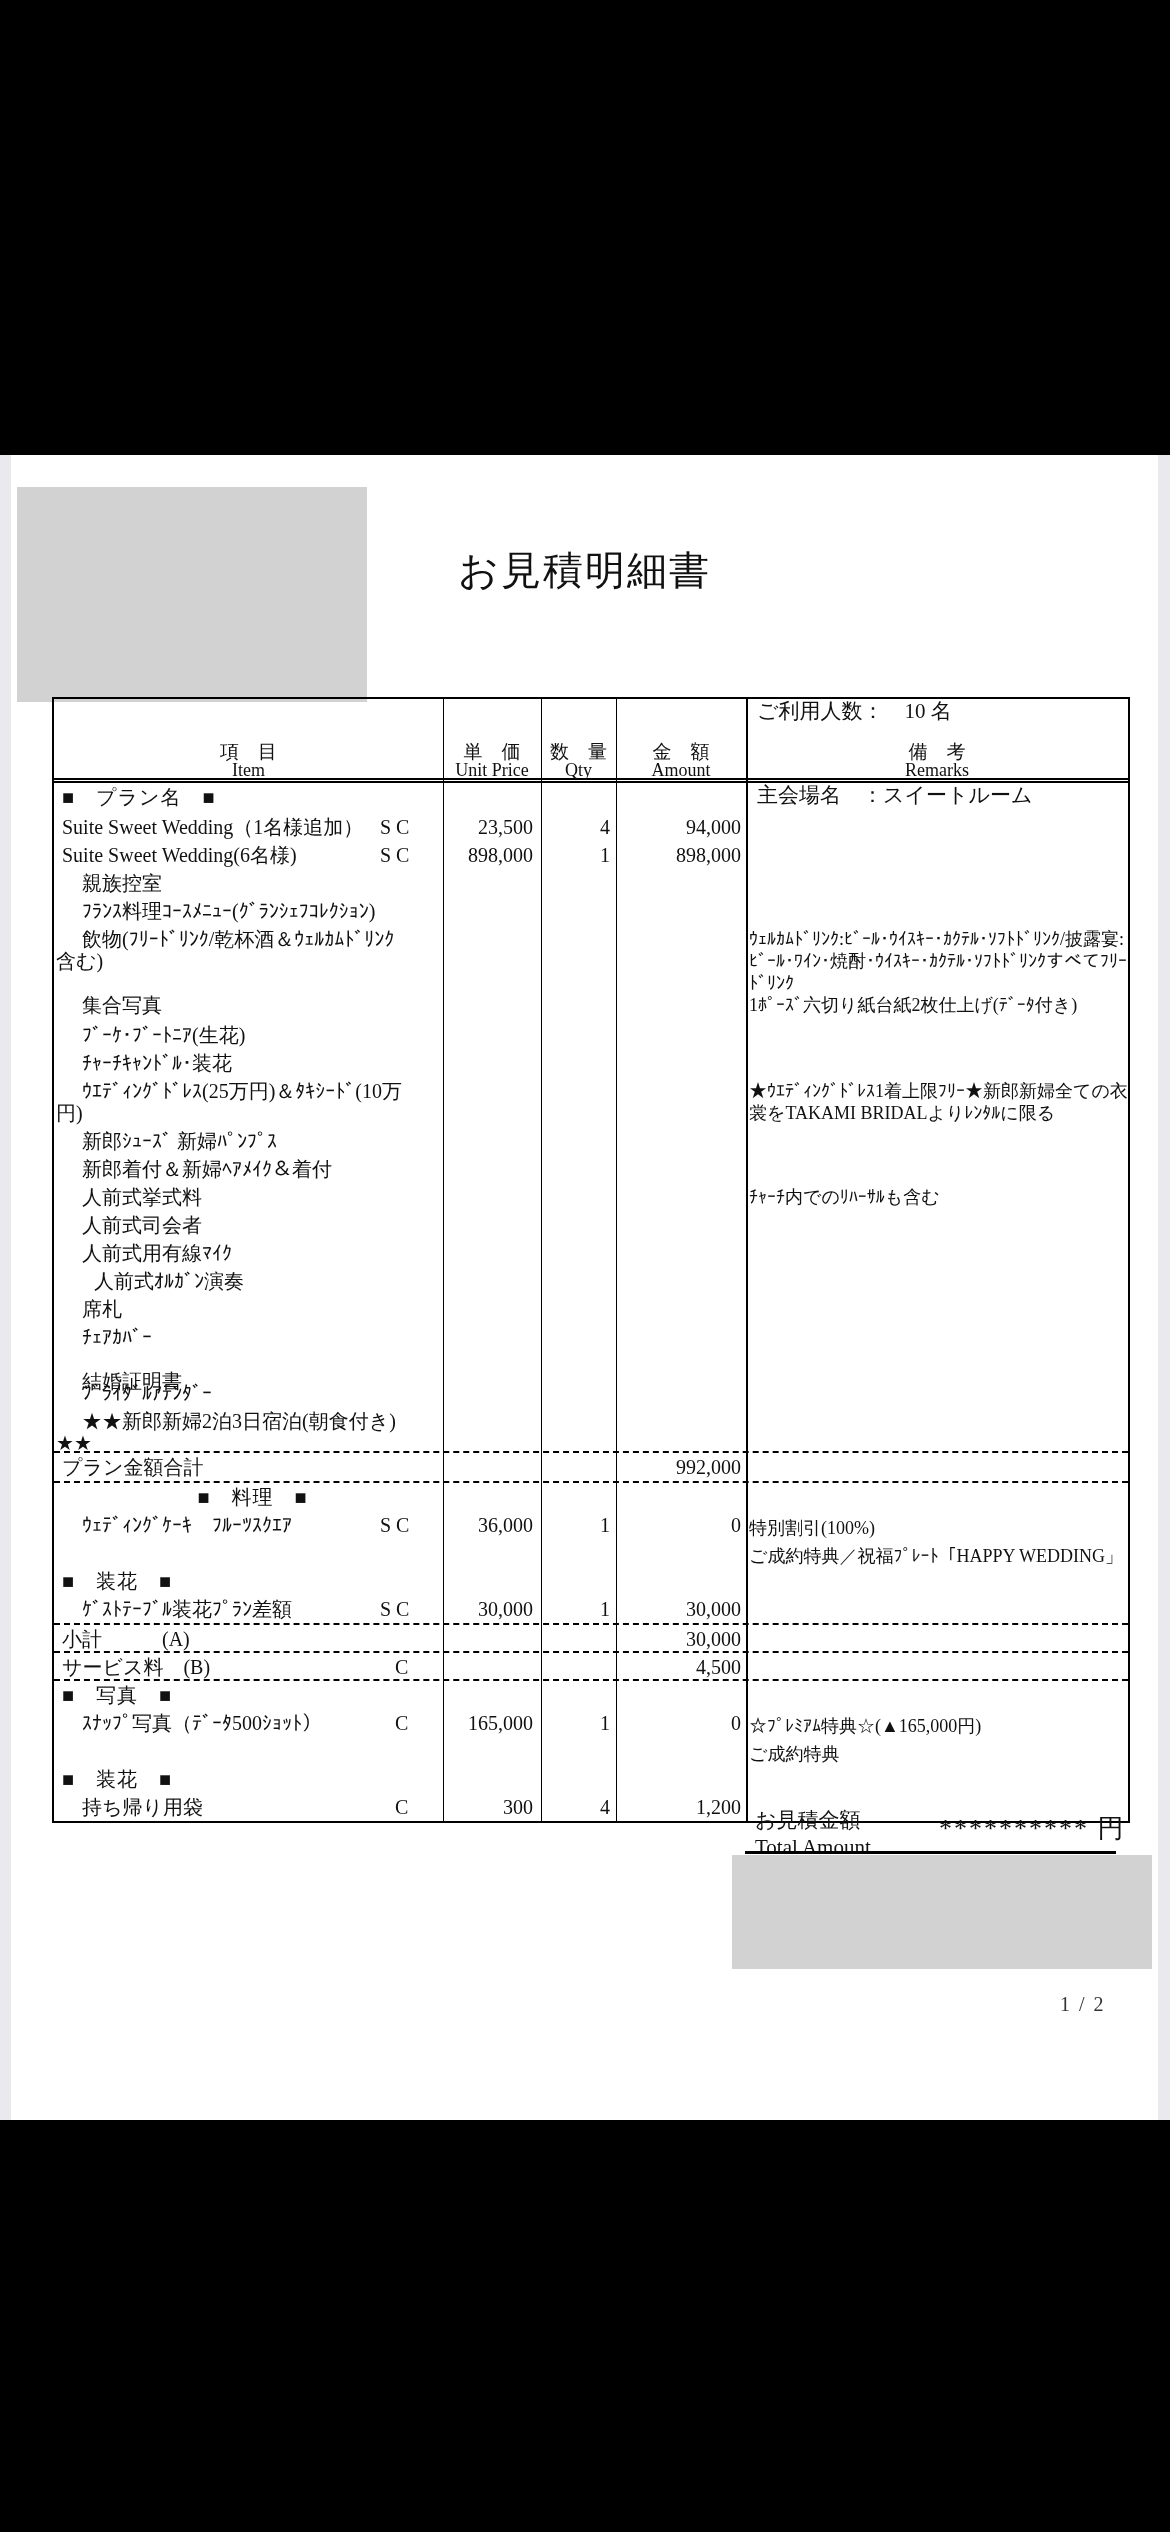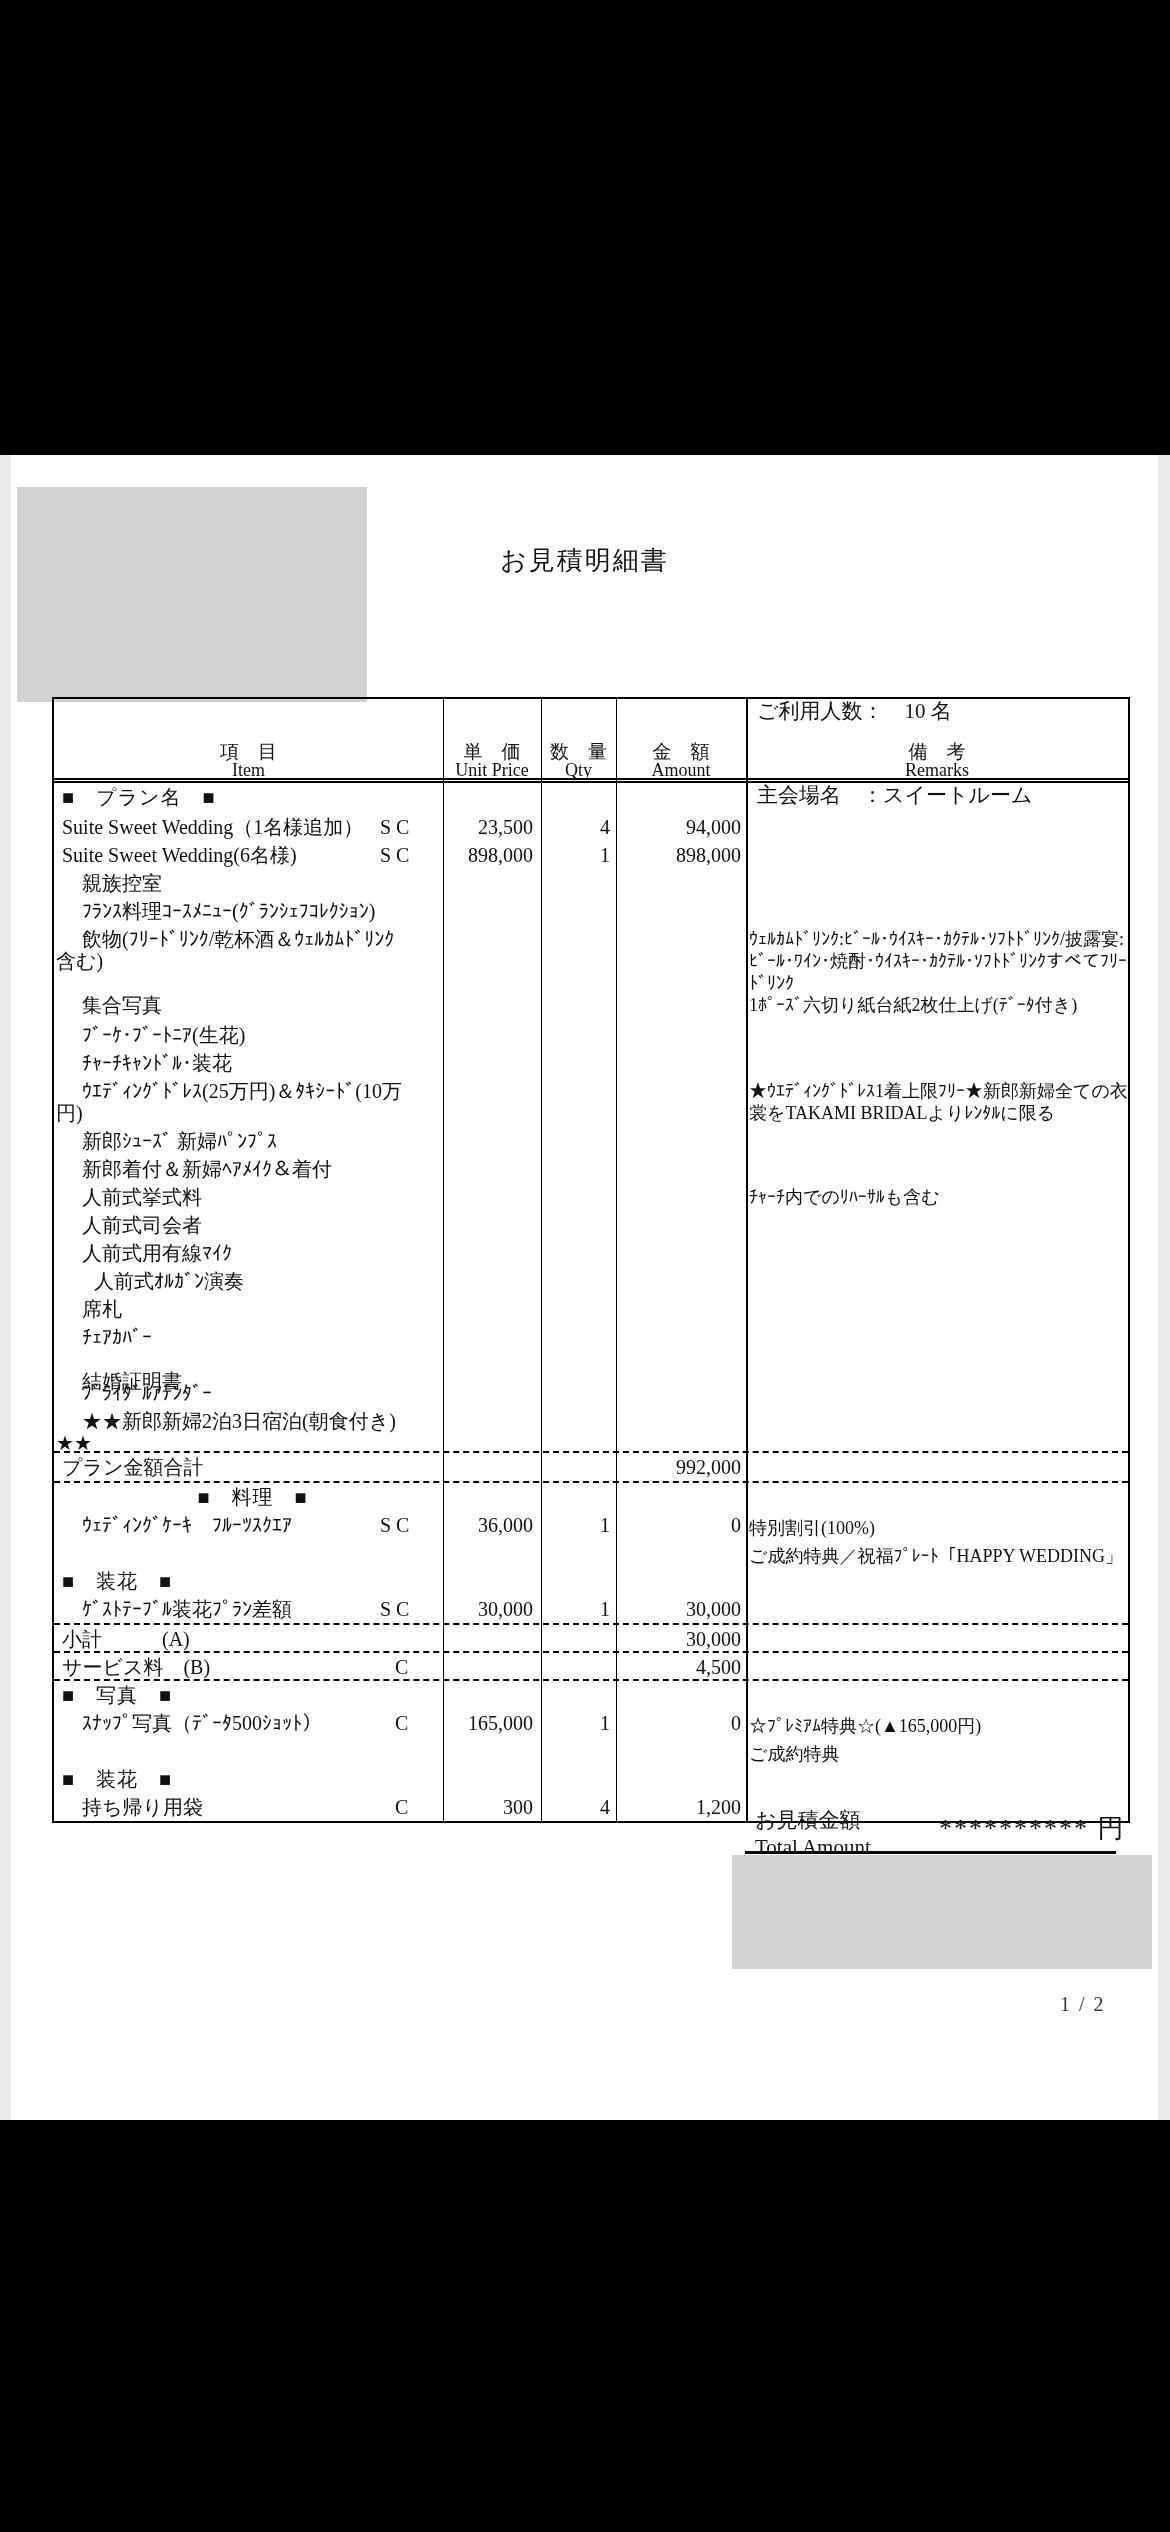--- a/index.html
+++ b/index.html
@@ -3,21 +3,21 @@
 <meta charset="utf-8">
 <style>
   html,body{margin:0;padding:0;}
   body{width:1170px;height:2532px;background:#000;position:relative;
        font-family:"Liberation Serif","DejaVu Serif",serif;color:#111;}
   .viewport{position:absolute;left:0;top:455px;width:1170px;height:1665px;background:#e9e9ee;}
   .page{position:absolute;left:11px;top:0;width:1147px;height:1665px;background:#fff;overflow:hidden;}
   .redact{position:absolute;background:#d2d2d2;}
   .redact-top{left:6px;top:32px;width:350px;height:215px;}
   .redact-bottom{left:721px;top:1400px;width:420px;height:114px;}
-  .title{position:absolute;left:0;right:0;top:88px;text-align:center;font-size:26px;letter-spacing:2px;}
+  .title{position:absolute;left:0;right:0;top:88px;text-align:center;font-size:40px;letter-spacing:2px;}
   .info{position:absolute;left:746px;top:186px;font-size:21px;line-height:28px;white-space:pre;}
   .tbl{position:absolute;left:41px;top:242px;width:1078px;border:2px solid #000;box-sizing:border-box;}
   .vline{position:absolute;top:0;bottom:0;width:1px;background:#000;}
   .vline.v4{width:2px;}
   .thead{display:flex;height:43px;border-bottom:5px double #000;box-sizing:border-box;margin-top:41px;}
   .th{box-sizing:border-box;text-align:center;padding-top:2px;}
   .th .jp{font-size:19px;line-height:19px;}
   .th .en{font-size:18px;line-height:18px;}
   .w-item{width:389px;}.w-unit{width:98px;}.w-qty{width:75px;}.w-amt{width:130px;}.w-rem{flex:1;}
   .tbody{position:relative;}

